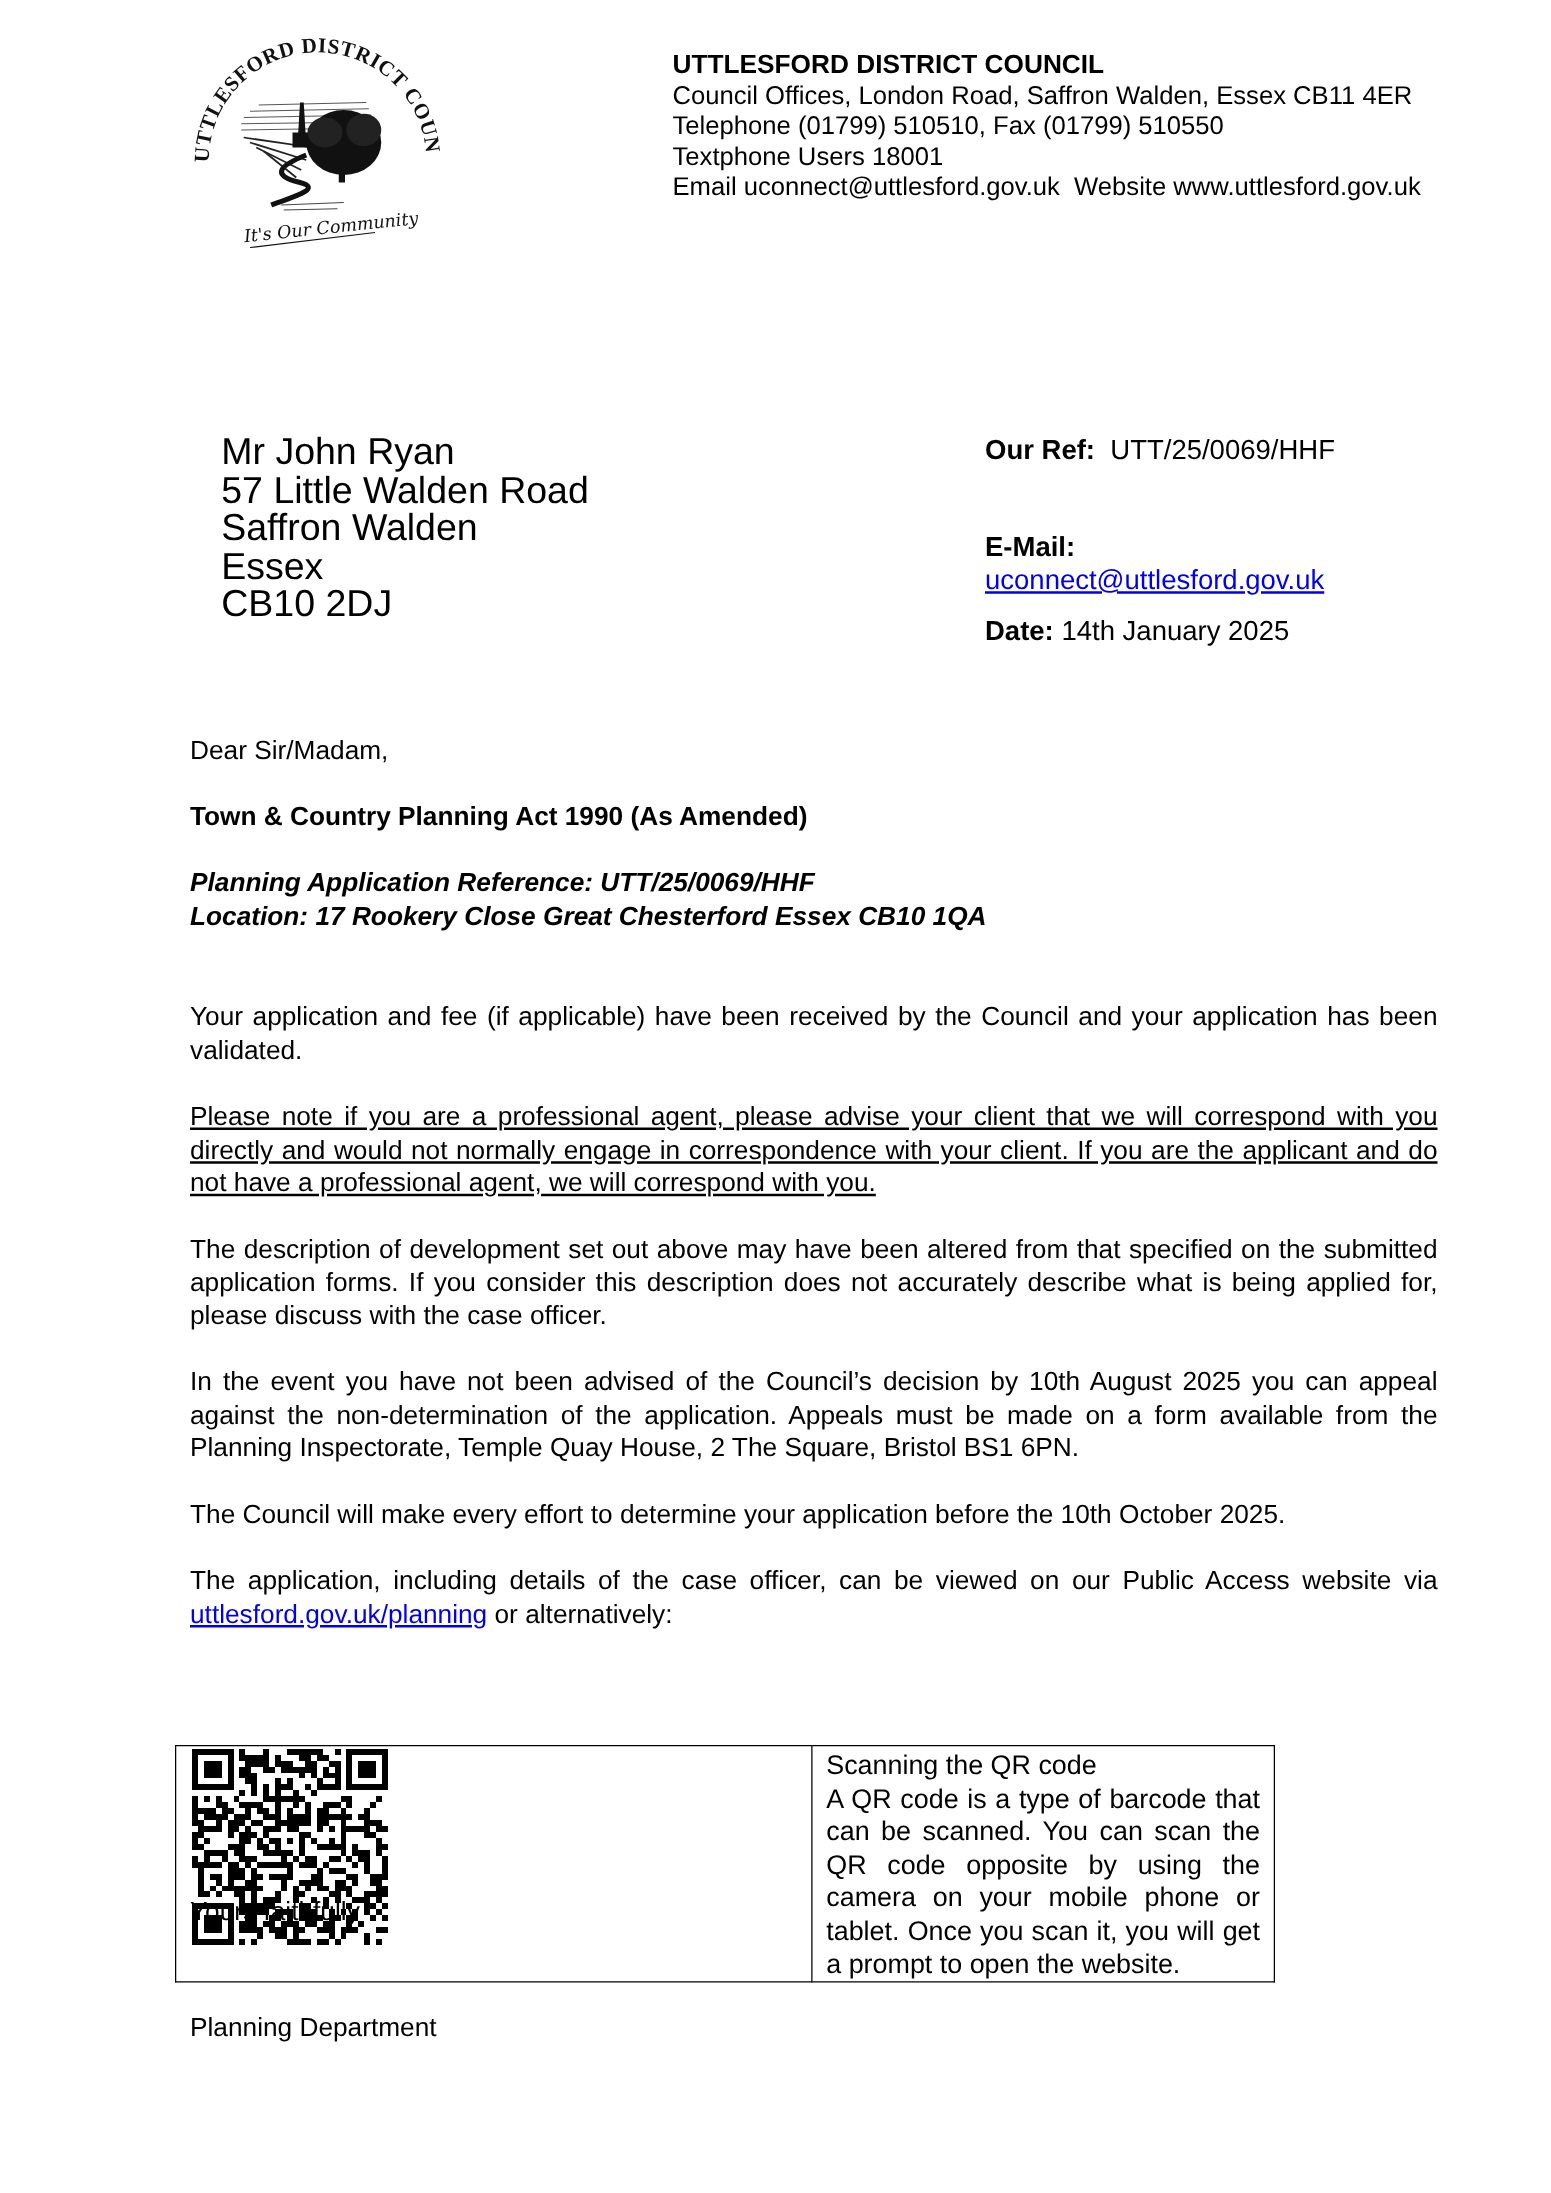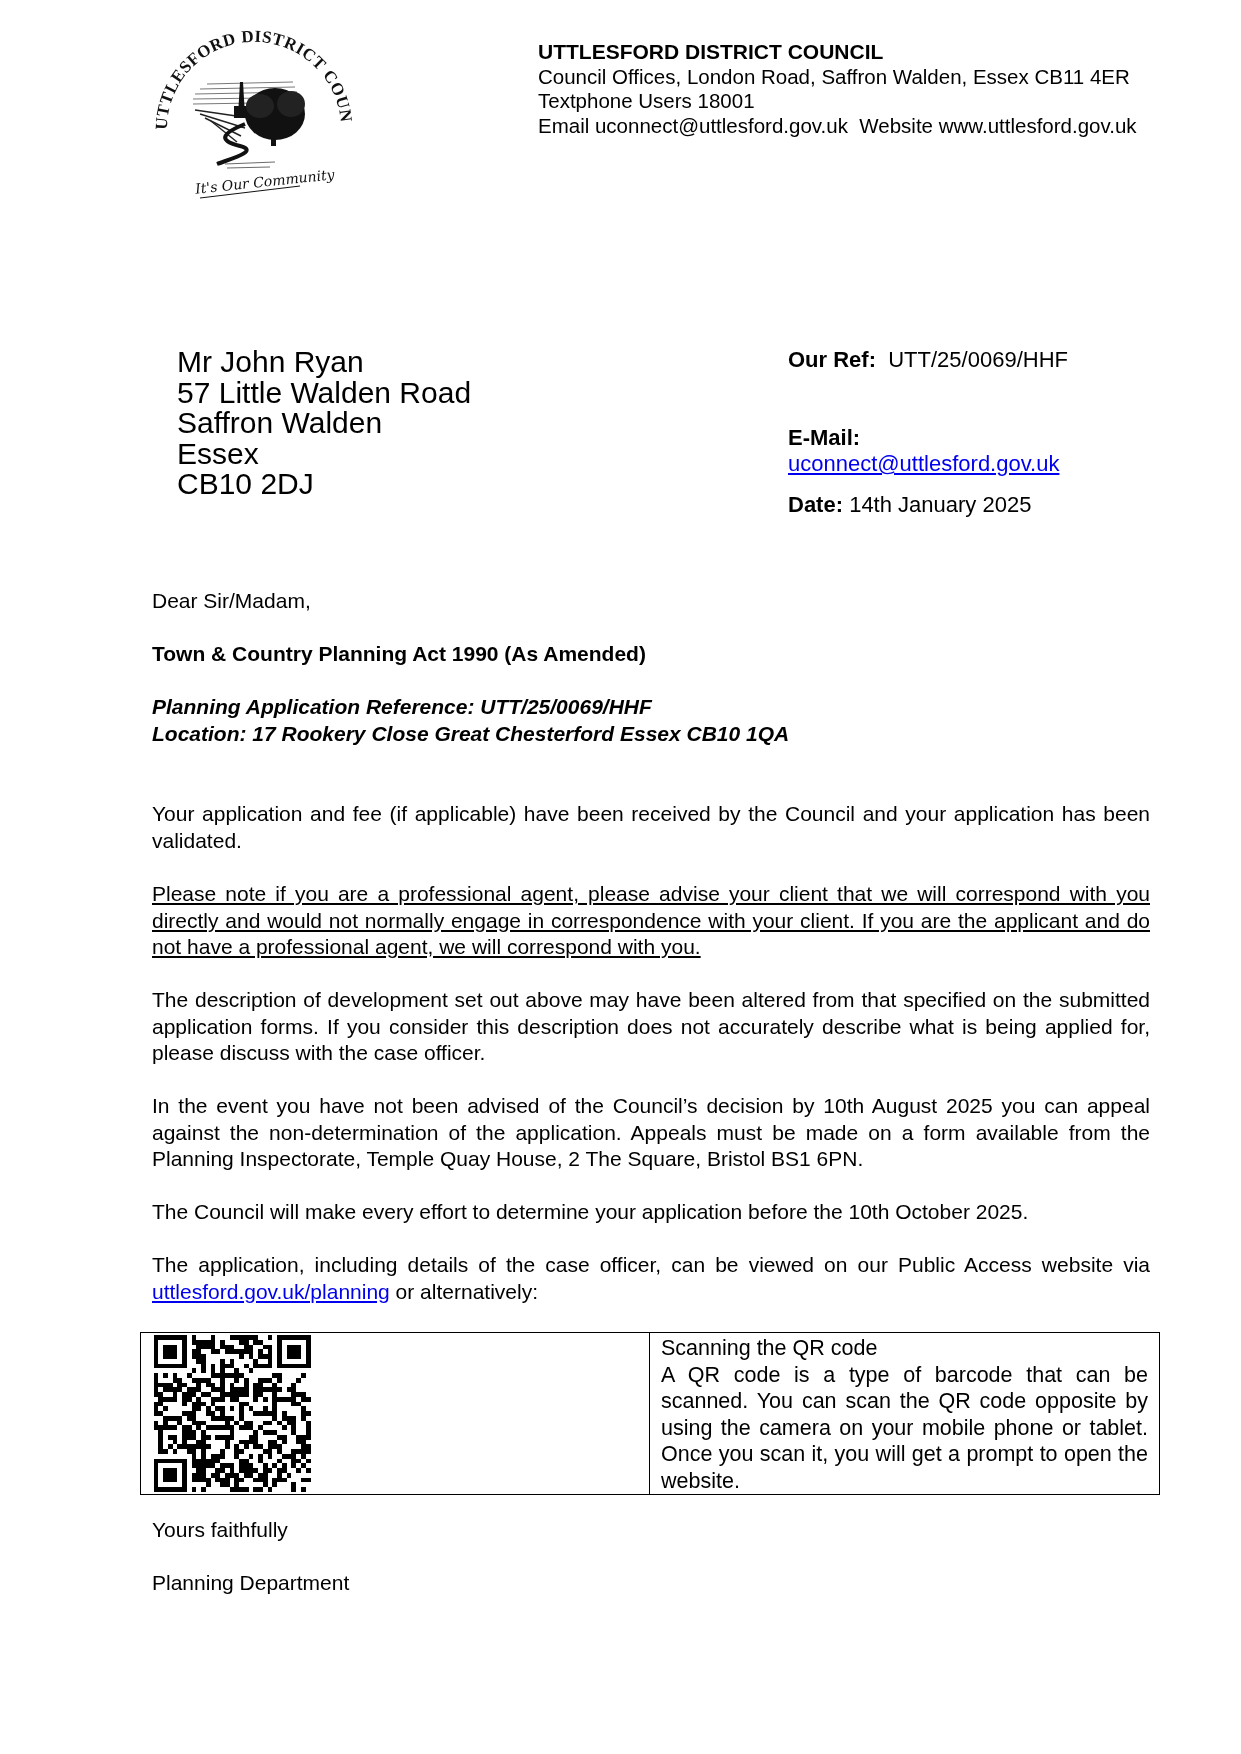--- a/index.html
+++ b/index.html
@@ -8,21 +8,21 @@
   .abs { position:absolute; }
   .logo { left:145px; top:14px; width:212px; height:190px; }
   .hdr { left:538px; top:40px; font-size:20.5px; line-height:24.5px; white-space:nowrap; }
   .hdr .org { font-weight:bold; font-size:21px; }
   .addr { left:177px; top:347px; font-size:30px; line-height:30.5px; }
   .refcol { left:788px; top:347px; font-size:22px; line-height:26px; }
   .refcol b { font-weight:bold; }
   .link { color:#0000ee; text-decoration:underline; cursor:pointer; }
   .body { left:152px; width:998px; font-size:21px; line-height:26.5px; text-align:justify; }
   .bold { font-weight:bold; }
-  table.qr { position:absolute; left:140px; top:1332px; width:1020px; height:161px;
+  table.qr { position:absolute; left:140px; top:1396px; width:880px; height:161px;
              border-collapse:collapse;padding-left:20px; }
   table.qr td { border:1.5px solid #000; vertical-align:top; padding:0; }
   td.qrcell { width:508px; }
   td.txtcell { padding:2px 11px 0 11px !important; font-size:21.5px; line-height:26.5px; text-align:justify; }
   .qrsvg { display:block; margin:2px 0 0 12px; }
 </style>
 </head>
 <body>
 
 <div class="abs logo">
@@ -64,20 +64,21 @@
     </g>
 
     <text x="50" y="174" font-family="DejaVu Serif, serif" font-style="italic" font-size="14" fill="#111" transform="rotate(-6 105 170)">It's Our Community</text>
     <line x1="55" y1="184" x2="155" y2="172" stroke="#111" stroke-width="1"></line>
   </svg>
 </div>
 
 <div class="abs hdr">
   <div class="org">UTTLESFORD DISTRICT COUNCIL</div>
   <div>Council Offices, London Road, Saffron Walden, Essex CB11 4ER</div>
+  <div>Telephone (01799) 510510, Fax (01799) 510550</div>
   <div>Textphone Users 18001</div>
   <div>
     <span>Email</span>
     <span>uconnect@uttlesford.gov.uk</span>&nbsp;
     <span>Website</span>
     <span>www.uttlesford.gov.uk</span>
   </div>
 </div>
 
 <div class="abs addr">
@@ -693,13 +694,13 @@
     </td>
     <td class="txtcell">
       <div>Scanning the QR code</div>
       <div>A QR code is a type of barcode that can be scanned. You can scan the QR code opposite by using the camera on your mobile phone or tablet.  Once you scan it, you will get a prompt to open the website.</div>
     </td>
   </tr>
 </tbody>
   </table>
 
 <div class="abs body" style="top:1517px;">Yours faithfully</div>
-<div class="abs body" style="top:1570px;">Planning Department</div>
+<div class="abs body" style="top:1610px;">Planning Department</div>
 
 </body></html>

